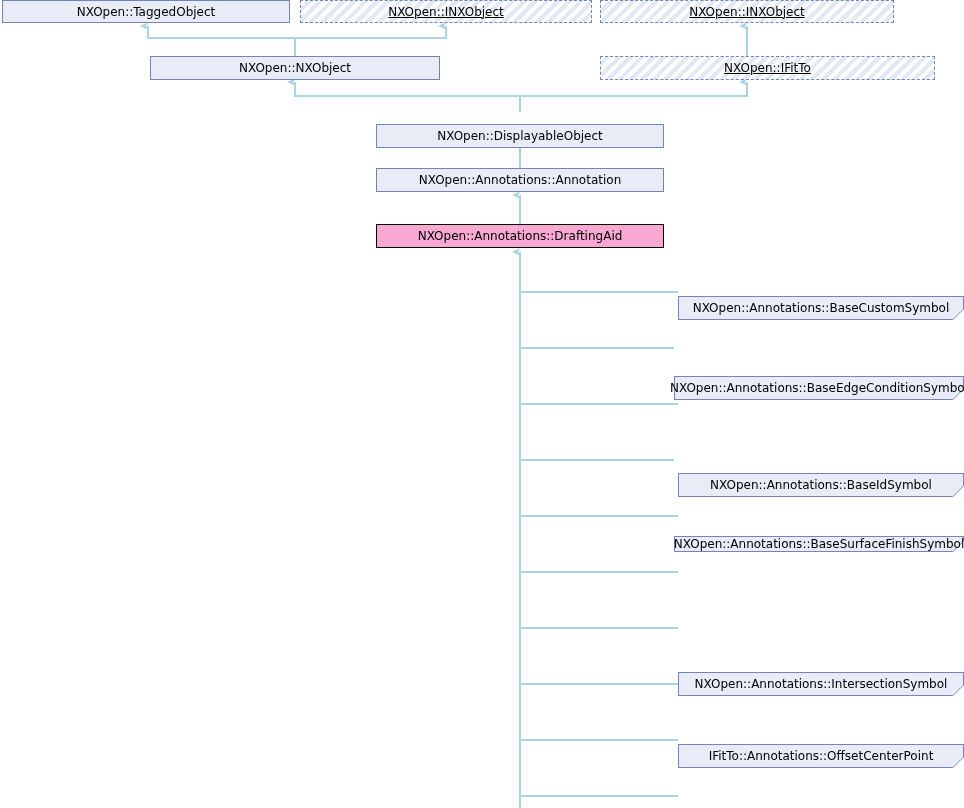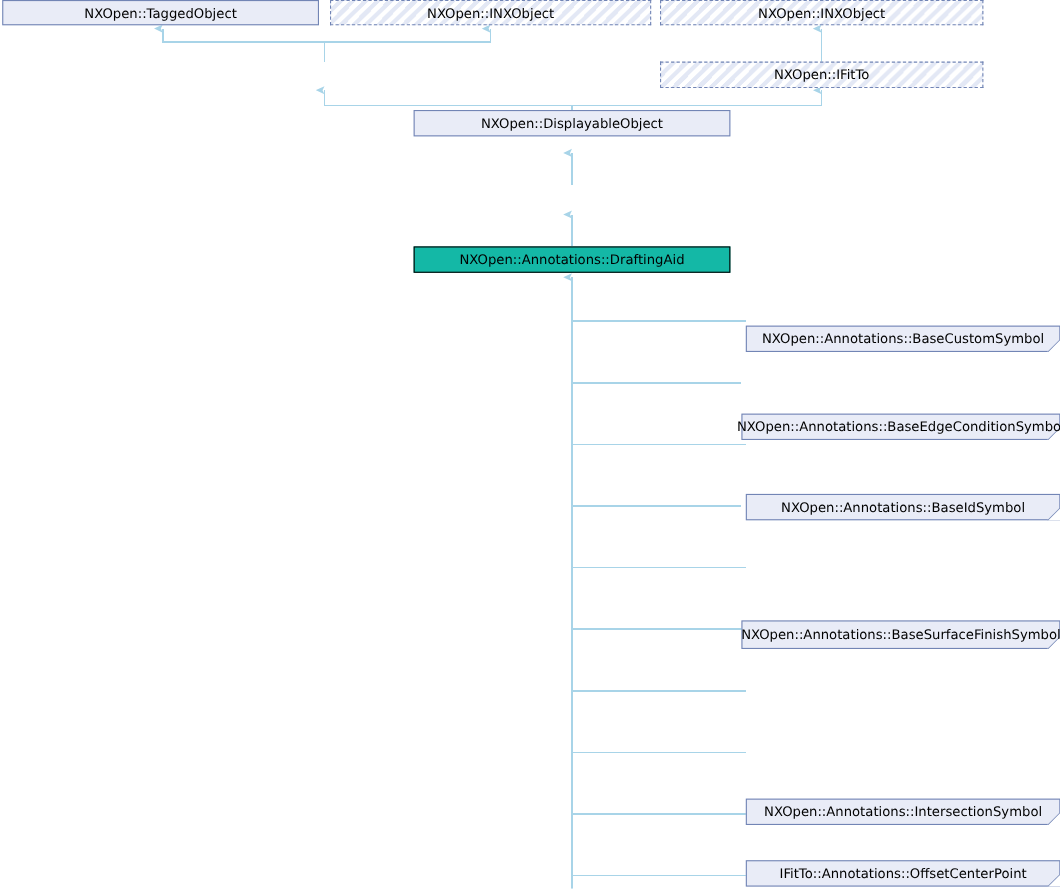--- a/index.html
+++ b/index.html
@@ -40,34 +40,35 @@
     position:relative;
     z-index:2;
   }
   
   .n-class{
     background:#e9ecf7;
     border:1px solid #7285b5;
   }
   
   .n-focus{
-    background:#14b8a6;
+    background:#f9a8d4;
     border:1px solid #000000;
   }
   
   .n-iface{
     background:
       repeating-linear-gradient(
         -45deg,
         #ffffff 0px,
         #ffffff 4px,
         #e3e8f5 4px,
         #e3e8f5 8px
       );
     border:1px dashed #7285b5;
+    text-decoration:underline;
   }
   
   .n-clip{
     position:relative;
   }
   .n-clip::after{
     content:"";
     position:absolute;
     right:-1px;
     bottom:-1px;
@@ -137,52 +138,58 @@
   </div>
 
   <div class="node n-iface" style="left:300px; top:0px;   width:292px; height:23px;">
     <span class="lbl">NXOpen::INXObject</span>
   </div>
 
   <div class="node n-iface" style="left:600px; top:0px;   width:294px; height:23px;">
     <span class="lbl">NXOpen::INXObject</span>
   </div>
 
+  <div class="node n-class" style="left:150px; top:56px;  width:290px; height:24px;">
+    <span class="lbl">NXOpen::NXObject</span>
+  </div>
 
-  <div class="node n-iface" style="left:600px; top:56px;  width:294px; height:24px;">
+  <div class="node n-iface" style="left:600px; top:56px;  width:335px; height:24px;">
     <span class="lbl">NXOpen::IFitTo</span>
   </div>
 
-  <div class="node n-class" style="left:376px; top:100px; width:288px; height:24px;">
+  <div class="node n-class" style="left:376px; top:124px; width:288px; height:24px;">
     <span class="lbl">NXOpen::DisplayableObject</span>
   </div>
 
+  <div class="node n-class" style="left:376px; top:168px; width:288px; height:24px;">
+    <span class="lbl">NXOpen::Annotations::Annotation</span>
+  </div>
 
   <div class="node n-focus" style="left:376px; top:224px; width:288px; height:24px;">
     <span class="lbl">NXOpen::Annotations::DraftingAid</span>
   </div>
 
   <div class="node n-class n-clip" style="left:678px; top:280px; width:286px; height:24px;margin-top:16px;">
     <span class="lbl">NXOpen::Annotations::BaseCustomSymbol</span>
   </div>
 
   <div class="node n-class n-clip" style="left:674px; top:336px; width:290px; height:24px;">
     <span class="lbl">NXOpen::Annotations::BaseEdgeConditionSymbol</span>
   </div>
 
-  <div class="node n-class n-clip" style="left:678px; top:385px; width:286px; height:24px;">
+  <div class="node n-class n-clip" style="left:678px; top:409px; width:286px; height:24px;">
     <span class="lbl">NXOpen::Annotations::BaseIdSymbol</span>
   </div>
 
-  <div class="node n-class n-clip" style="left:674px; top:448px; width:290px; height:26px;margin-top:28px;">
+  <div class="node n-class n-clip" style="left:674px; top:448px; width:290px; height:16px;">
     <span class="lbl">NXOpen::Annotations::BaseSurfaceFinishSymbol</span>
   </div>
 
 
-  <div class="node n-class n-clip" style="left:678px; top:584px; width:286px; height:24px;">
+  <div class="node n-class n-clip" style="left:678px; top:568px; width:286px; height:24px;">
     <span class="lbl">NXOpen::Annotations::IntersectionSymbol</span>
   </div>
 
   <div class="node n-class n-clip" style="left:678px; top:616px; width:286px; height:24px;">
     <span class="lbl">IFitTo::Annotations::OffsetCenterPoint</span>
   </div>
 
 </div>
 
 </body></html>

